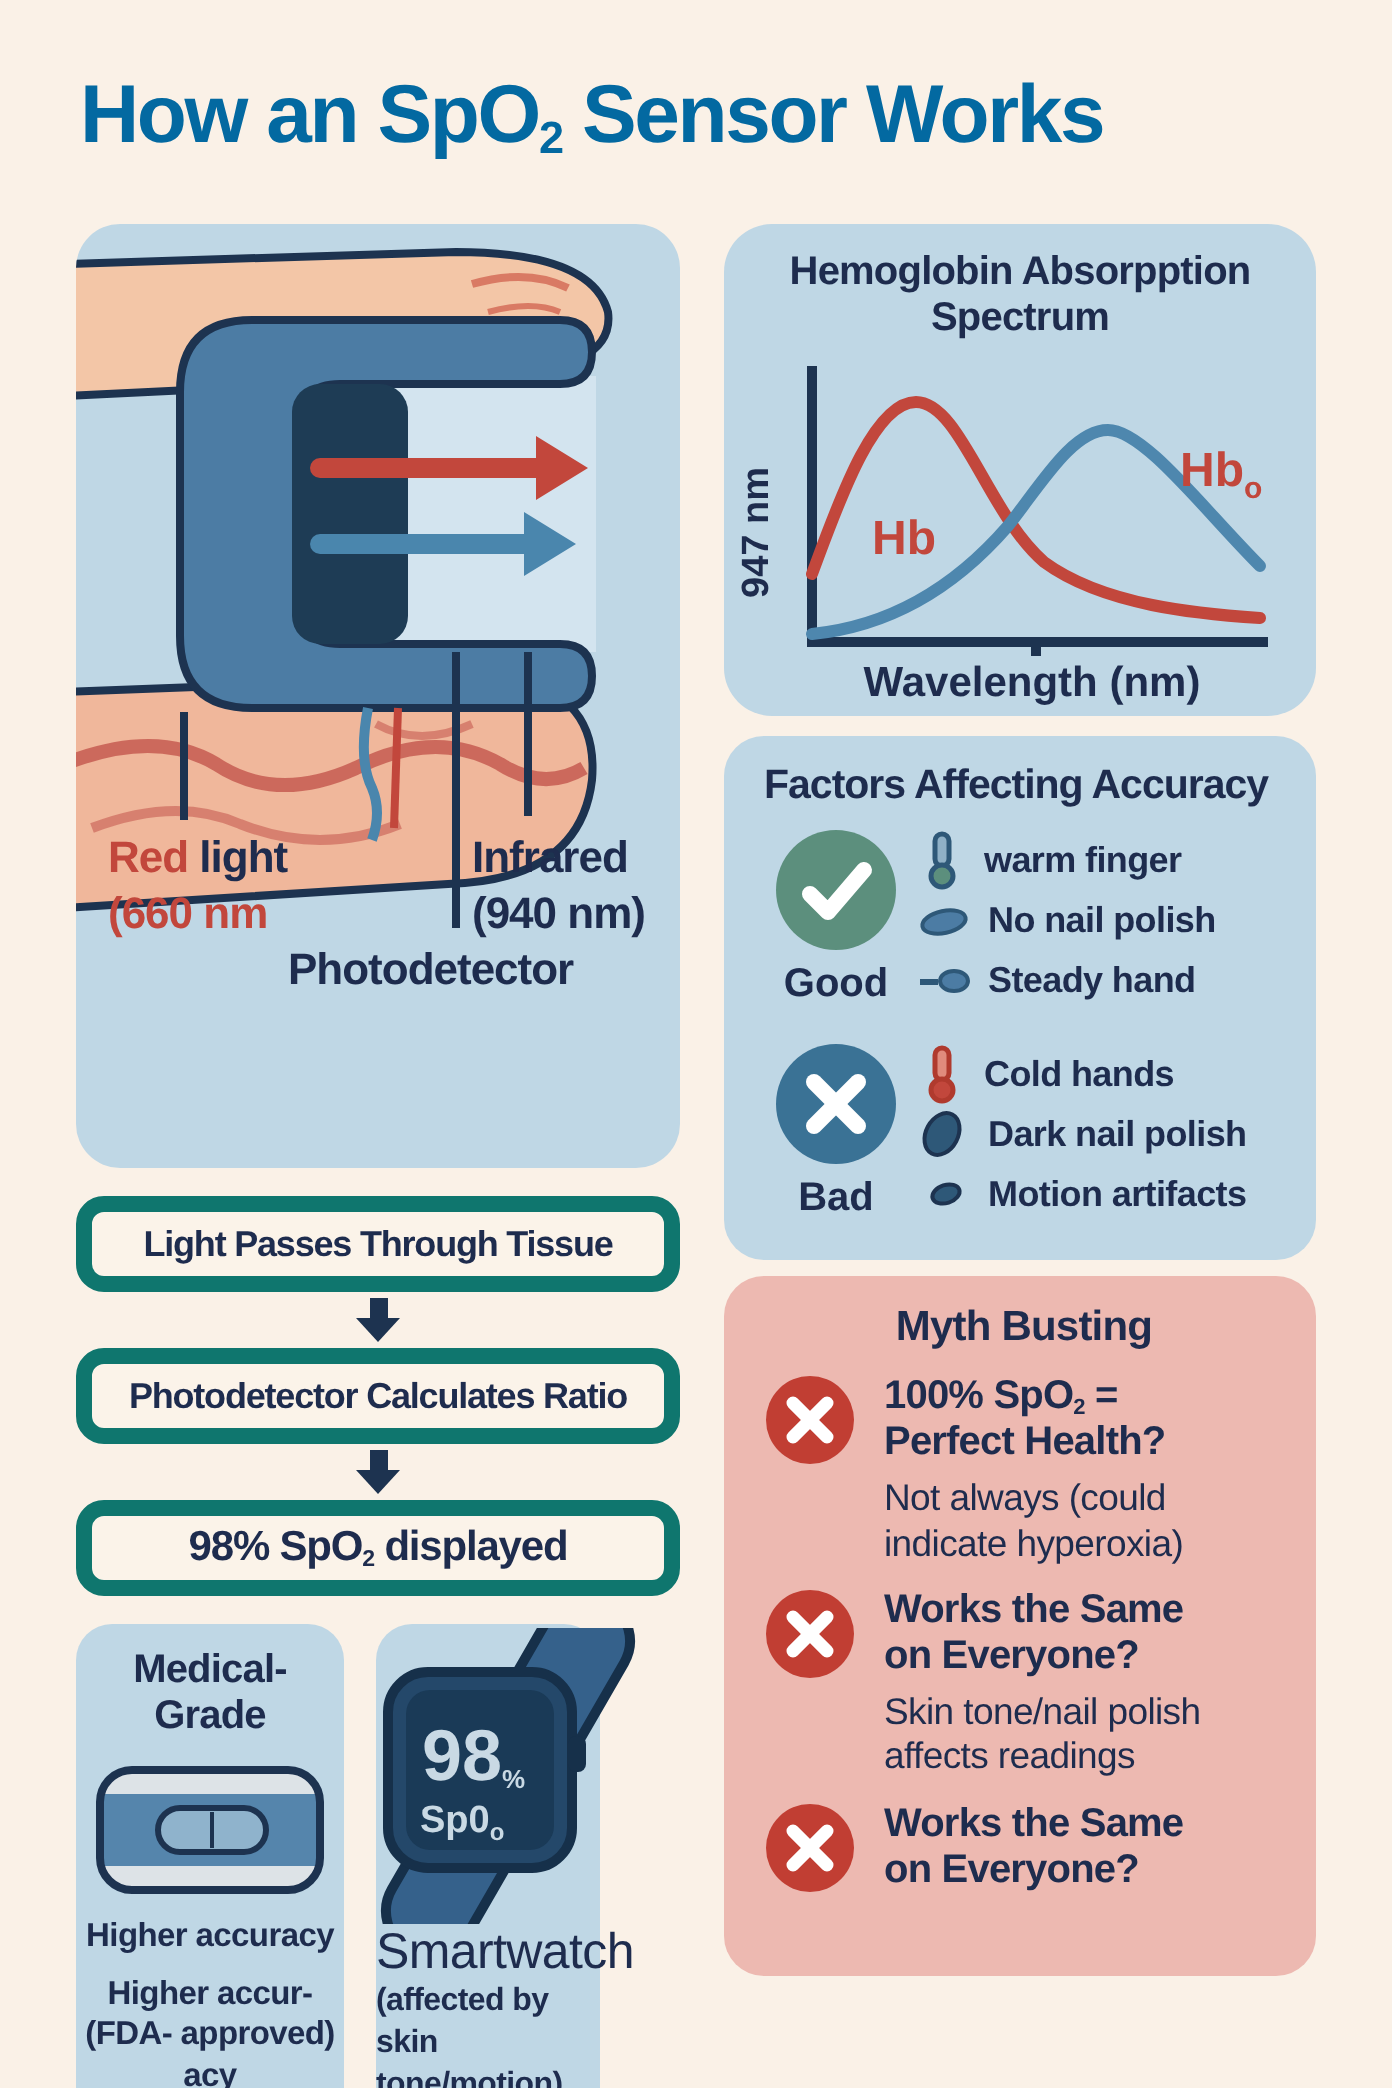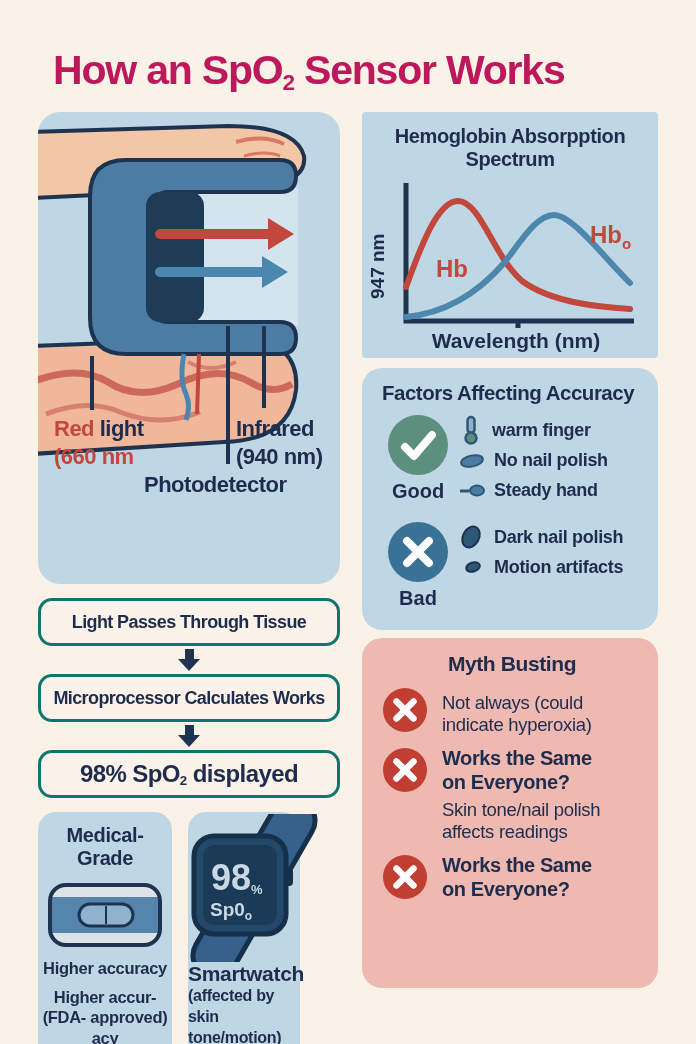--- a/index.html
+++ b/index.html
@@ -8,64 +8,64 @@
     width:696px; height:1044px;
     background:#FAF1E7;
     font-family:"Liberation Sans", sans-serif;
     color:#1E2C4E;
     overflow:hidden;
   }
   svg text { font-family:"Liberation Sans", sans-serif; }
   .page { position:relative; width:696px; height:1044px; }
 
   h1.title {
-    position:absolute; left:40px; top:34px; margin:13px;
-    font-size:41px; font-weight:700; letter-spacing:-1.2px; color:#be185d;
+    position:absolute; left:40px; top:34px; margin:0;
+    font-size:41px; font-weight:700; letter-spacing:-1.2px; color:#0369a1;
     white-space:nowrap;
   }
   .sub { font-size:0.55em; vertical-align:-0.25em; font-weight:inherit; }
 
   .col-left  { position:absolute; left:38px;  top:112px; width:302px; }
   .col-right { position:absolute; left:362px; top:112px; width:296px; }
 
   .panel { background:#BFD7E5; border-radius:22px; }
 
   
   .sensor-panel { width:302px; height:472px; overflow:hidden; position:relative; }
   .sensor-panel svg { display:block; }
 
   
   .flow { margin-top:14px; }
   .flow-box {
-    height:48px; background:#FBF3E9; border:3px solid #0f766e; border-radius:14px;
+    height:48px; background:#FBF3E9; border:8px solid #0f766e; border-radius:14px;
     display:flex; align-items:center; justify-content:center;
     font-weight:700; font-size:18px; letter-spacing:-0.6px; white-space:nowrap;
   }
   .flow-arrow { display:flex; flex-direction:column; align-items:center; padding:3px 0; }
   .flow-arrow .stem { width:9px; height:10px; background:#1D3350; }
   .flow-arrow .head {
     width:0; height:0;
     border-left:11px solid transparent; border-right:11px solid transparent;
     border-top:12px solid #1D3350;
   }
 
   
   .bottom-row { margin-top:14px; display:flex; gap:16px; }
   .medical-panel { width:134px; height:254px; border-radius:18px; padding-top:12px; text-align:center; }
   .watch-panel   { width:112px; height:254px; border-radius:18px; padding-top:2px; }
   .card-title { font-weight:700; font-size:20px; line-height:1.15; letter-spacing:-0.4px; }
   .card-line  { font-weight:600; font-size:16.5px; line-height:1.25; letter-spacing:-0.3px; }
   .medical-panel .device { margin:12px auto 10px; display:block; }
   .mt8 { margin-top:8px; }
   .watch-panel svg { display:block; margin:0 auto; }
-  .watch-caption-1 { font-weight:700; font-size:21px; letter-spacing:-0.3px; }
+  .watch-caption-1 { font-weight:400; font-size:25px; letter-spacing:-0.3px; }
   .watch-caption   { font-weight:600; font-size:16px; line-height:1.3; letter-spacing:-0.3px; }
 
   
-  .chart-panel { height:246px; border-radius:4px; padding-top:13px; }
+  .chart-panel { height:246px; border-radius:24px; padding-top:13px; }
   .chart-title { text-align:center; font-weight:700; font-size:20px; line-height:1.15; letter-spacing:-0.4px; }
   .chart-panel svg { display:block; margin:0 auto; }
 
   
   .factors-panel { margin-top:10px; height:262px; border-radius:20px; padding:13px 8px 0 16px; }
   .factors-title { font-weight:700; font-size:20.5px; letter-spacing:-0.5px; padding-left:4px; }
   .factor-group { display:flex; margin-top:9px; }
   .badge-col { width:80px; text-align:center; flex:none; }
   .badge-label { font-weight:700; font-size:20px; margin-top:0px; }
   .items-col { flex:1; padding-top:1px; }
@@ -131,28 +131,28 @@
 
     <div class="flow">
       <div class="flow-box">
           <span>Light Passes Through Tissue</span>
         </div>
       <div class="flow-arrow">
           <div class="stem"></div>
           <div class="head"></div>
         </div>
       <div class="flow-box">
-          <span>Microprocessor Calculates Works</span>
+          <span>Photodetector Calculates Ratio</span>
         </div>
       <div class="flow-arrow">
           <div class="stem"></div>
           <div class="head"></div>
         </div>
       <div class="flow-box">
-          <span style="font-size:24px;"><span>98% SpO</span><span class="sub">2</span><span> displayed</span></span>
+          <span style="font-size:21px;"><span>98% SpO</span><span class="sub">2</span><span> displayed</span></span>
         </div>
     </div>
 
     <div class="bottom-row">
 
       <div class="panel medical-panel">
         <div class="card-title">
           <div>Medical-</div>
           <div>Grade</div>
         </div>
@@ -246,20 +246,27 @@
         <div class="badge-col">
           <svg width="62" height="62" viewBox="0 0 62 62">
             <circle cx="31" cy="31" r="30" fill="#3A7295"></circle>
             <line x1="20" y1="20" x2="42" y2="42" stroke="#FFFFFF" stroke-width="8" stroke-linecap="round"></line>
             <line x1="42" y1="20" x2="20" y2="42" stroke="#FFFFFF" stroke-width="8" stroke-linecap="round"></line>
           </svg>
           <div class="badge-label">Bad</div>
         </div>
         <div class="items-col">
           <div class="factor-item">
+            <svg width="26" height="30" viewBox="0 0 26 30">
+              <rect x="9.5" y="2" width="7" height="16" rx="3.5" fill="#E08B7D" stroke="#B03A2E" stroke-width="2.5"></rect>
+              <circle cx="13" cy="23" r="5.5" fill="#C2473C" stroke="#B03A2E" stroke-width="2.5"></circle>
+            </svg>
+            <span class="txt">Cold hands</span>
+          </div>
+          <div class="factor-item">
             <svg width="28" height="26" viewBox="0 0 28 26">
               <ellipse cx="13" cy="13" rx="8" ry="11" transform="rotate(28 13 13)" fill="#2E5878" stroke="#1D3350" stroke-width="2"></ellipse>
             </svg>
             <span class="txt">Dark nail polish</span>
           </div>
           <div class="factor-item">
             <svg width="28" height="24" viewBox="0 0 28 24">
               <ellipse cx="15" cy="12" rx="7" ry="4.5" transform="rotate(-18 15 12)" fill="#2E5878" stroke="#1D3350" stroke-width="2"></ellipse>
             </svg>
             <span class="txt">Motion artifacts</span>
@@ -271,20 +278,21 @@
     <div class="myth-panel">
       <div class="myth-title">Myth Busting</div>
 
       <div class="myth-item">
         <svg class="myth-x" width="46" height="46" viewBox="0 0 46 46">
           <circle cx="23" cy="23" r="22" fill="#C13E33"></circle>
           <line x1="14.5" y1="14.5" x2="31.5" y2="31.5" stroke="#FFFFFF" stroke-width="6.5" stroke-linecap="round"></line>
           <line x1="31.5" y1="14.5" x2="14.5" y2="31.5" stroke="#FFFFFF" stroke-width="6.5" stroke-linecap="round"></line>
         </svg>
         <div>
+          <div class="myth-heading"><span>100% SpO</span><span class="sub">2</span><span> =</span><br><span>Perfect Health?</span></div>
           <div class="myth-body">Not always (could indicate hyperoxia)</div>
         </div>
       </div>
 
       <div class="myth-item">
         <svg class="myth-x" width="46" height="46" viewBox="0 0 46 46">
           <circle cx="23" cy="23" r="22" fill="#C13E33"></circle>
           <line x1="14.5" y1="14.5" x2="31.5" y2="31.5" stroke="#FFFFFF" stroke-width="6.5" stroke-linecap="round"></line>
           <line x1="31.5" y1="14.5" x2="14.5" y2="31.5" stroke="#FFFFFF" stroke-width="6.5" stroke-linecap="round"></line>
         </svg>

